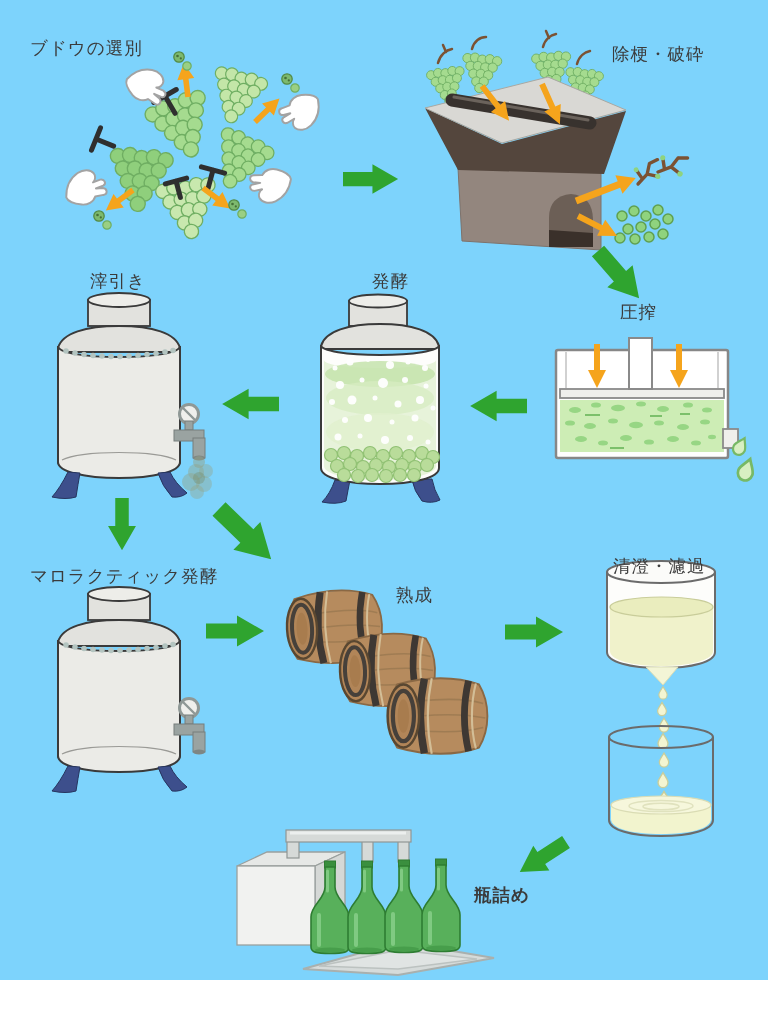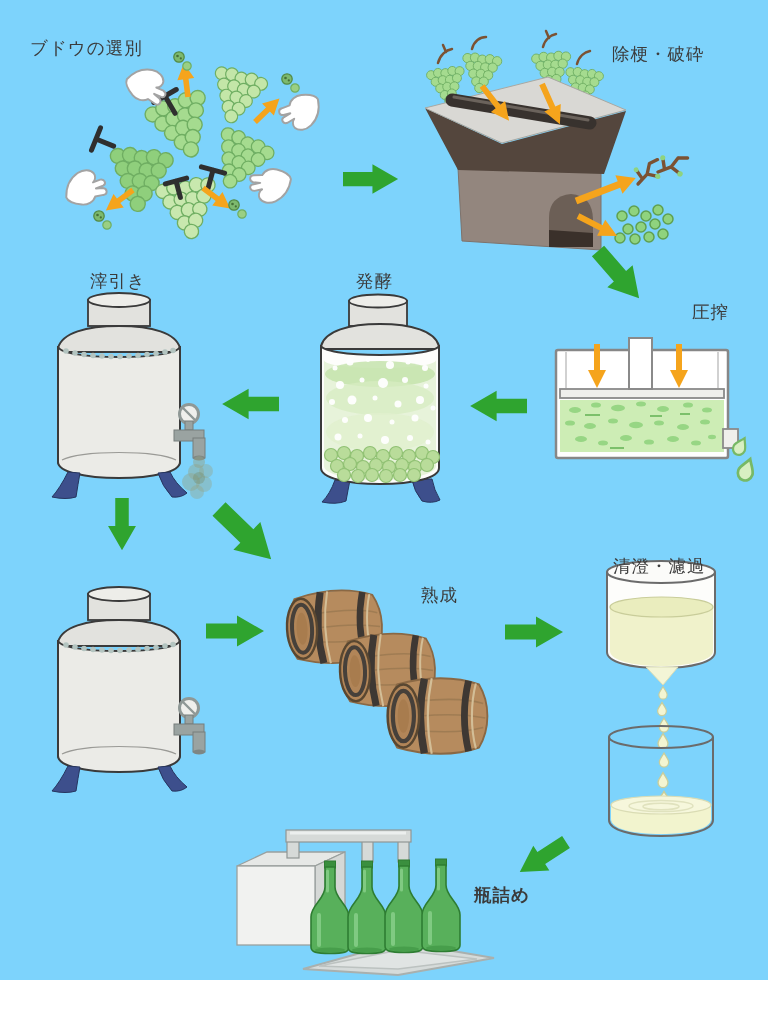--- a/index.html
+++ b/index.html
@@ -422,20 +422,21 @@
       <use href="#bottle" transform="translate(330,861)"></use>
       <use href="#bottle" transform="translate(367,861)"></use>
       <use href="#bottle" transform="translate(404,860)"></use>
       <use href="#bottle" transform="translate(441,859)"></use>
     </g>
   </g>
 </svg>
 
 <div class="step-label" style="left:30px;top:36px;">ブドウの選別</div>
 <div class="step-label" style="left:612px;top:42px;text-align:center;">除梗・破砕</div>
-<div class="step-label" style="left:692px;top:300px;">圧搾</div>
-<div class="step-label" style="left:356px;top:269px;">発酵</div>
+<div class="step-label" style="left:620px;top:300px;">圧搾</div>
+<div class="step-label" style="left:372px;top:269px;">発酵</div>
 <div class="step-label" style="left:90px;top:269px;font-family:Liberation Mono, monospace;">滓引き</div>
-<div class="step-label" style="left:396px;top:583px;margin-left:25px;">熟成</div>
+<div class="step-label" style="left:30px;top:564px;">マロラクティック発酵</div>
+<div class="step-label" style="left:396px;top:583px;">熟成</div>
 <div class="step-label" style="left:613px;top:554px;">清澄・濾過</div>
 <div class="step-label" style="left:474px;top:883px;font-weight:bold;">瓶詰め</div>
 
 </div>
 
 </body></html>

